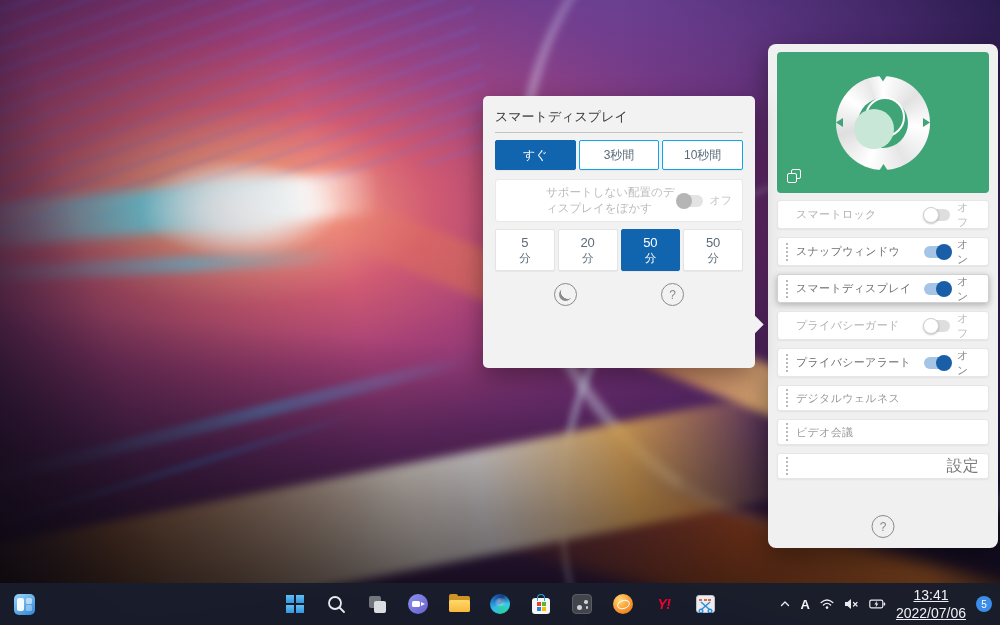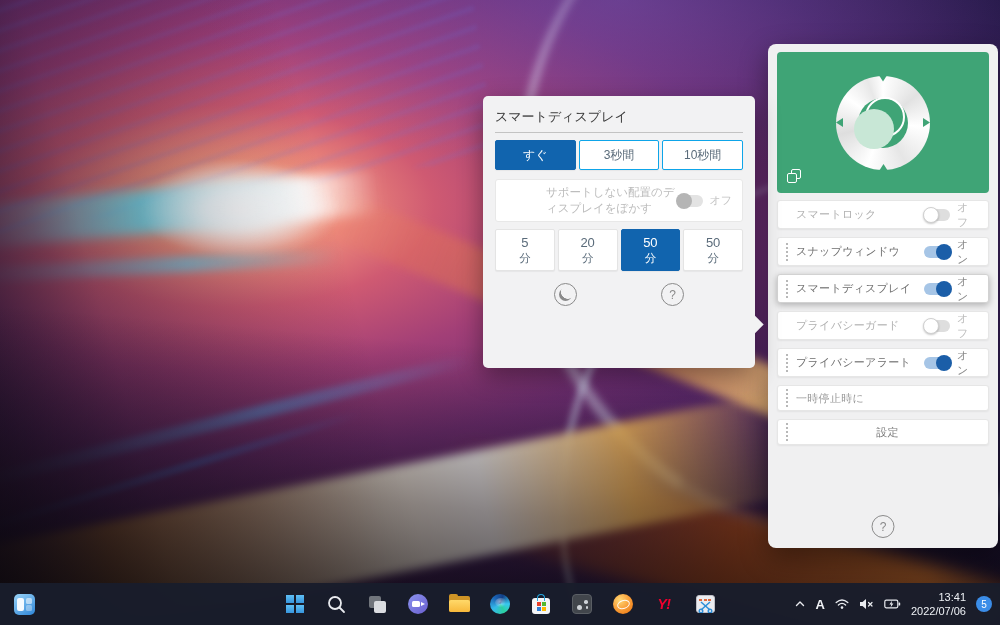--- a/index.html
+++ b/index.html
@@ -87,21 +87,21 @@
   .prow.short { height:26px; }
   .prow.active { box-shadow:0 2px 7px rgba(0,0,0,.28); border-color:#d2d2d2; }
   .prow .handle { width:4px; height:18px; margin-right:7px; flex:none;
     background-image:radial-gradient(circle, #b8b8b8 1px, rgba(0,0,0,0) 1.3px); background-size:4px 4px; background-position:center; }
   .prow .spacer { width:11px; flex:none; }
   .prow .plabel { flex:1; font-size:11px; color:#6e6e6e; letter-spacing:.3px; }
   .prow.dim .plabel { color:#9a9a9a; }
   .prow.disabled .plabel { color:#b0b0b0; }
   .prow .pstate { font-size:11px; color:#8b8b8b; margin-left:7px; width:22px; }
   .prow.disabled .pstate { color:#bdbdbd; }
-  .prow.center-label .plabel { text-align:center; color:#7a7a7a; font-size:11px; }
+  .prow.center-label .plabel { text-align:right; color:#7a7a7a; font-size:16px; }
   .panel-help { position:absolute; left:50%; bottom:10px; transform:translateX(-50%); }
 
   
   .toggle { position:relative; width:26px; height:12px; border-radius:6px; flex:none; }
   .toggle .knob { position:absolute; top:-2px; width:16px; height:16px; border-radius:50%; }
   .toggle.on { background:#a6c5e6; }
   .toggle.on .knob { right:-2px; background:#1b5ea8; }
   .toggle.off { background:#dedede; }
   .toggle.off .knob { left:-1px; background:#ffffff; border:1px solid #d0d0d0; box-shadow:0 1px 2px rgba(0,0,0,.22); }
   .toggle.off-gray { background:#e3e3e3; }
@@ -138,21 +138,21 @@
   .store-icon .grid { position:absolute; left:4.5px; top:4px; display:grid; grid-template-columns:4px 4px; grid-template-rows:4px 4px; gap:1px; }
   .gray-app-icon { width:20px; height:20px; border-radius:4px; background:#42464c; border:1px solid #5a5e64; position:relative; }
   .gray-app-icon i { position:absolute; border-radius:50%; background:#cfd3d8; }
   .orange-app-icon { width:20px; height:20px; border-radius:50%; background:radial-gradient(circle at 35% 30%, #ffd977, #f9a23c 45%, #ef7d18 85%); position:relative; }
   .orange-app-icon::after { content:""; position:absolute; left:4px; top:6px; width:11px; height:7px; border:1.8px solid rgba(255,255,255,.92); border-radius:50%; transform:rotate(-18deg); }
   .yahoo-label { font-size:14px; font-weight:bold; font-style:italic; color:#f0002e; letter-spacing:-.5px; }
   .snip-icon { position:relative; width:19px; height:18px; background:#ececf0; border:1px solid #bfbfc6; border-radius:3px; }
   .snip-icon .d { position:absolute; top:2.5px; width:3px; height:2.5px; background:#e06a3f; }
   .tb-right { position:absolute; right:8px; top:0; height:42px; display:flex; align-items:center; gap:10px; color:#eef1f5; }
   .tray-a { font-size:13px; font-weight:bold; color:#f0f2f6; }
-  .clock { text-align:right; font-size:11px; line-height:1.3; color:#eef1f5; }
+  .clock { text-align:center; font-size:14px; line-height:1.3; color:#eef1f5;text-decoration:underline; }
   .badge { width:16px; height:16px; border-radius:50%; background:#3b8de8; color:#fff; font-size:10px; display:flex; align-items:center; justify-content:center; }
   svg.tray { display:block; }
 </style>
 </head>
 <body>
 
 <div class="stage">
 
   <div class="wallpaper">
     <div class="wp-tint-top"></div>
@@ -272,24 +272,28 @@
 
       <div class="prow">
         <span class="handle"></span>
         <span class="plabel">プライバシーアラート</span>
         <span class="toggle on">
             <span class="knob"></span>
           </span>
         <span class="pstate">オン</span>
       </div>
 
-
       <div class="prow short dim">
         <span class="handle"></span>
-        <span class="plabel">一時停止時に</span>
+        <span class="plabel">デジタルウェルネス</span>
+      </div>
+
+      <div class="prow short dim">
+        <span class="handle"></span>
+        <span class="plabel">ビデオ会議</span>
       </div>
 
       <div class="prow short center-label">
         <span class="handle"></span>
         <span class="plabel">設定</span>
       </div>
 
     </div>
 
     <div class="panel-help circle-icon">

